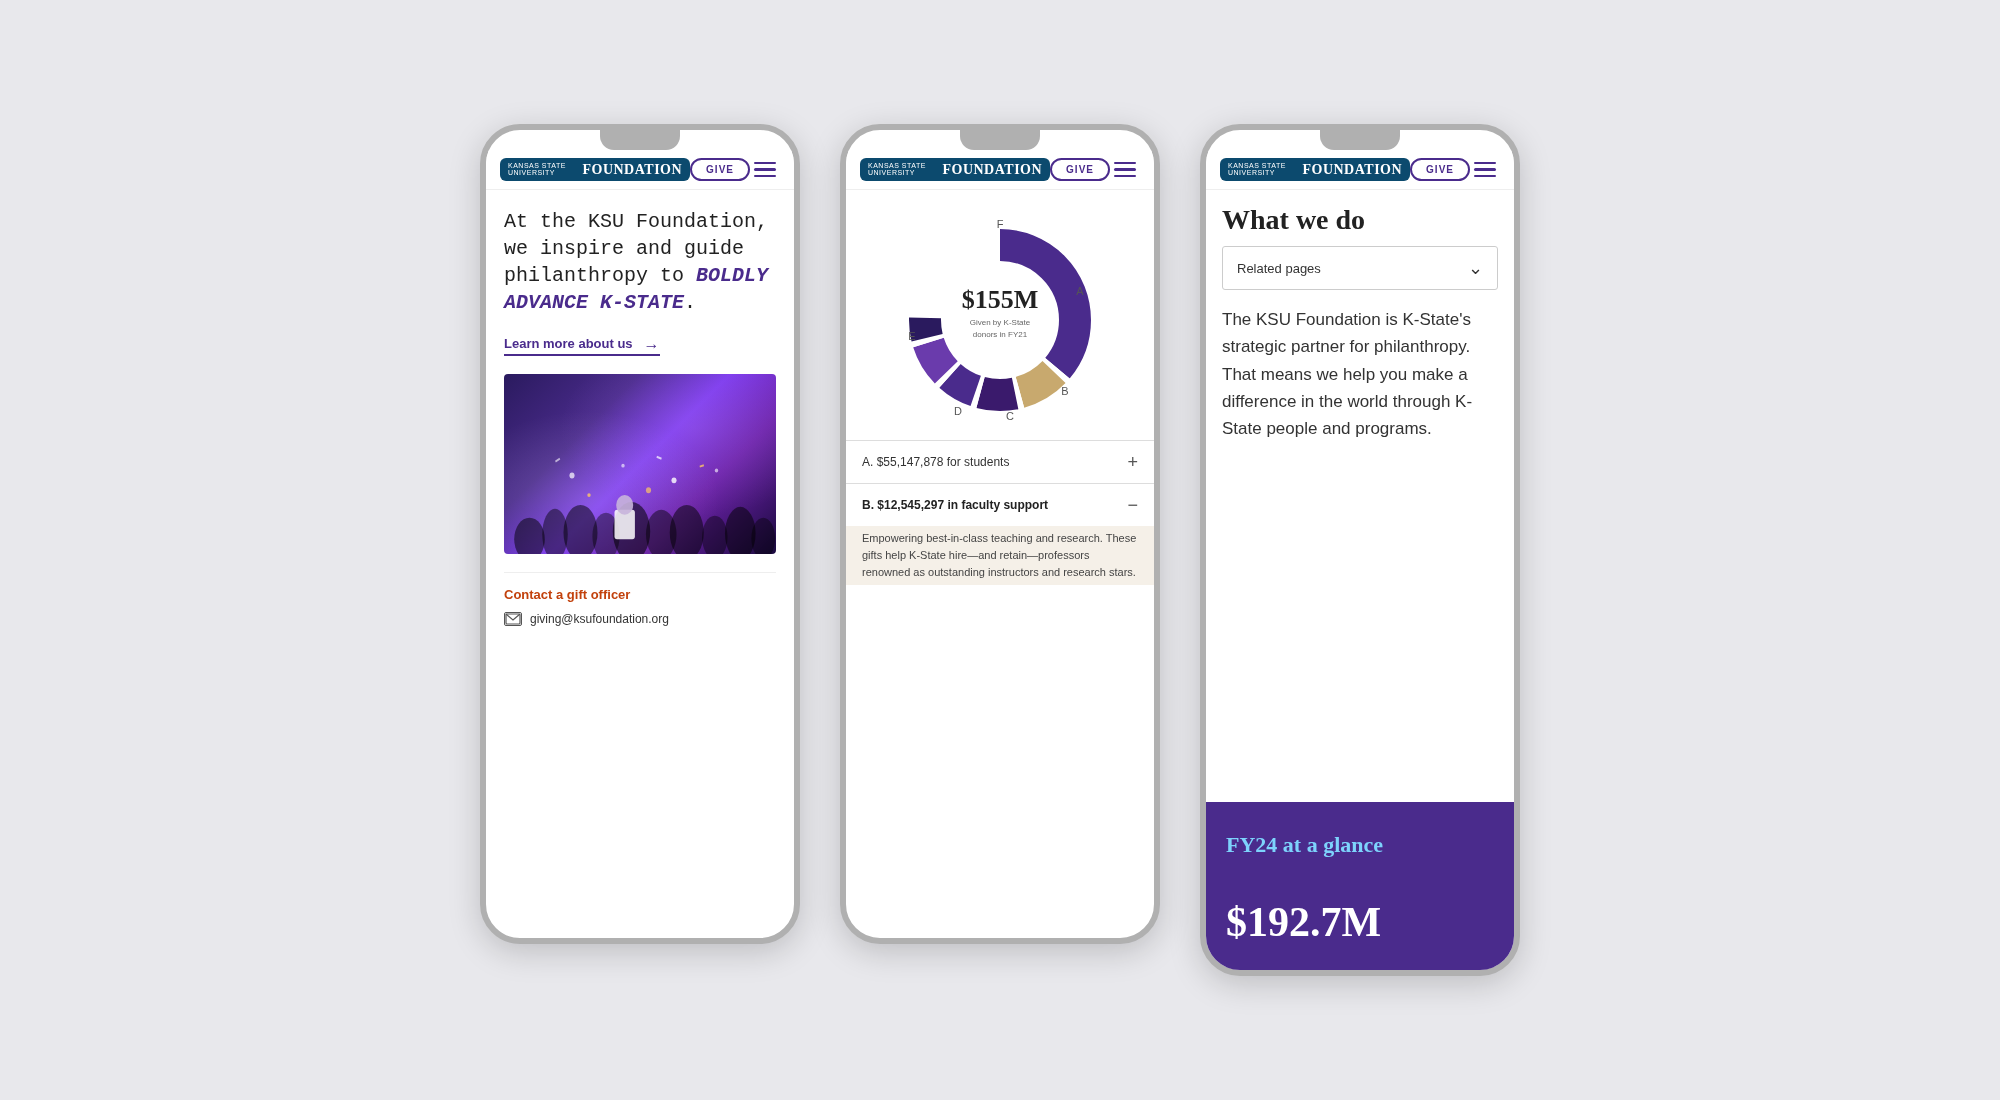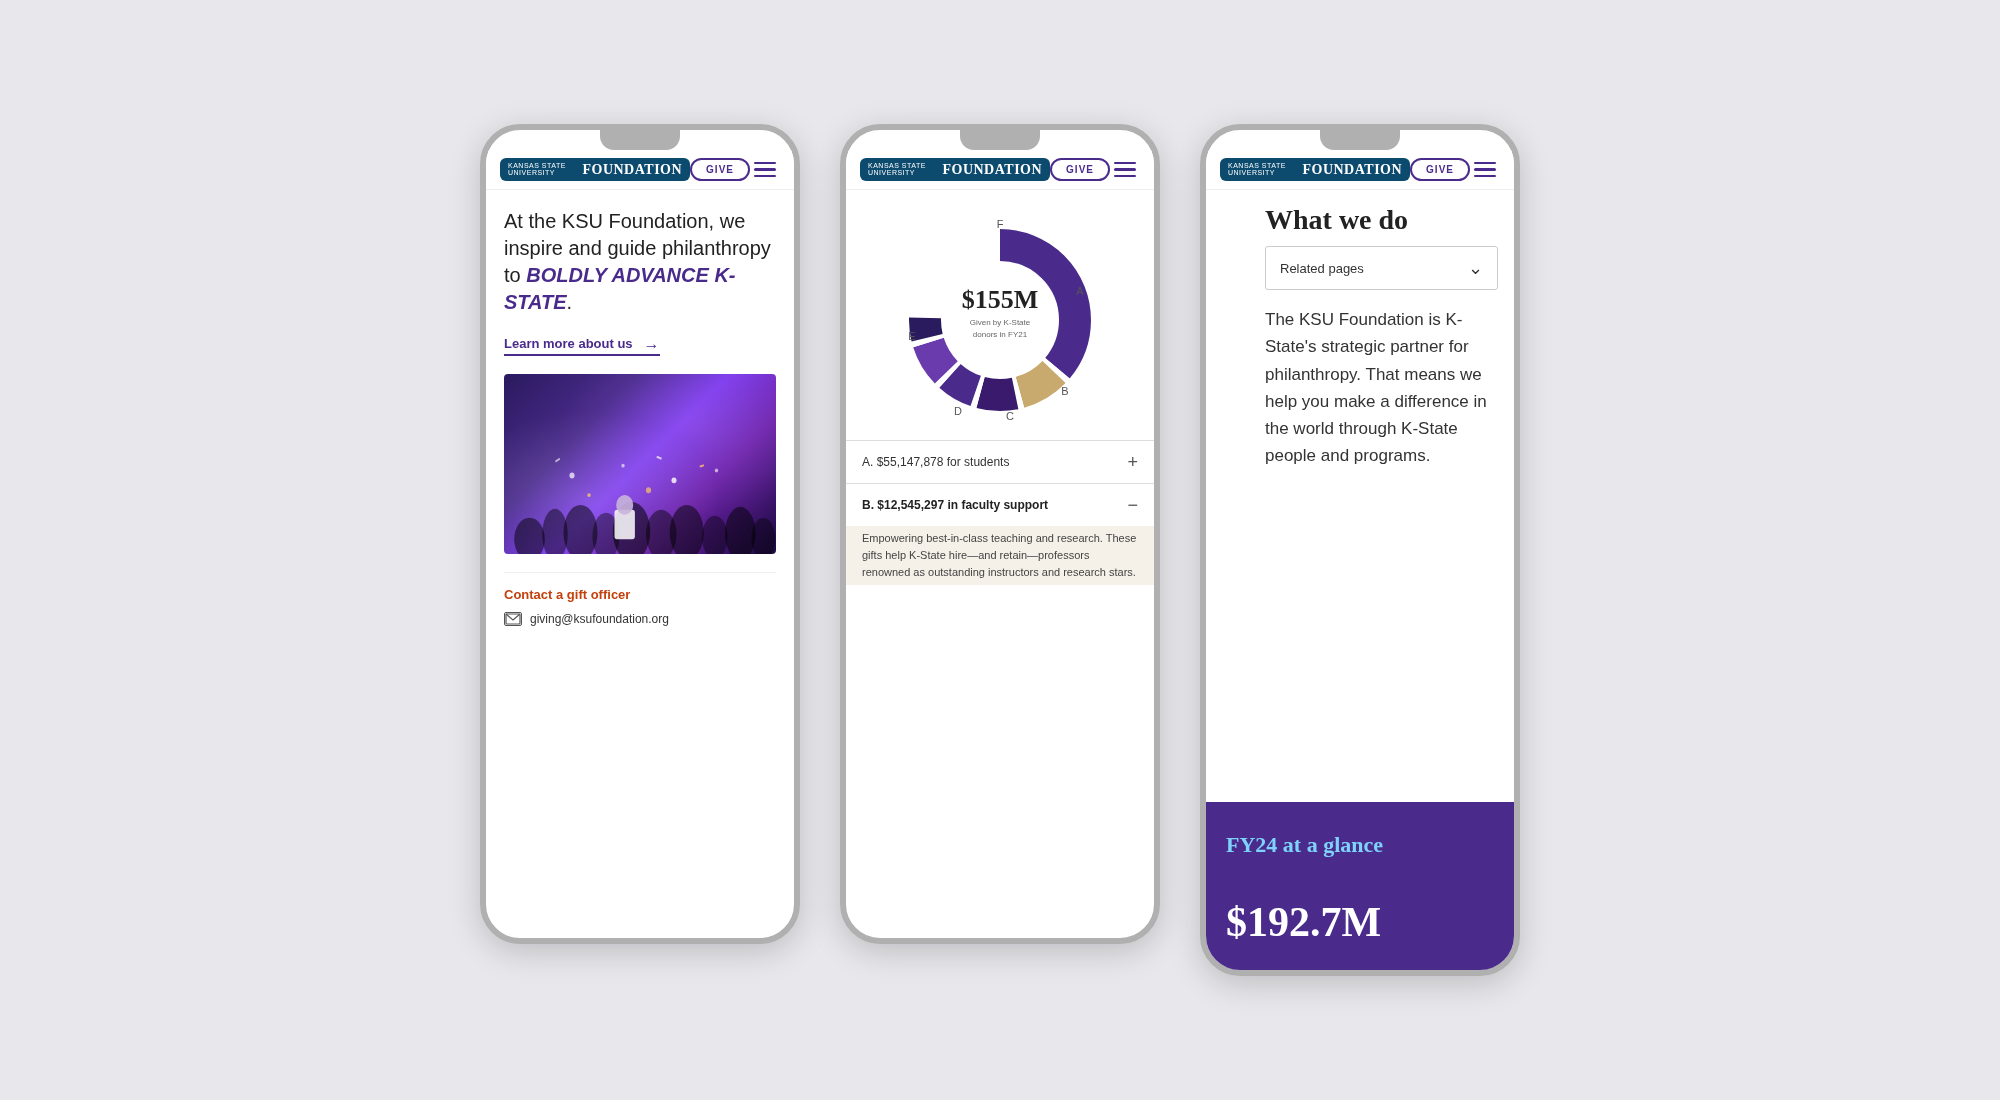--- a/index.html
+++ b/index.html
@@ -105,21 +105,21 @@
       border-radius: 2px;
     }
 
     
     .phone-body {
       padding: 18px 18px;
       overflow: hidden;
     }
 
     .hero-text {
-      font-family: Liberation Sans, sans-serif;
+      font-family: Liberation Mono, monospace;
       font-size: 20px;
       color: #222;
       line-height: 1.35;
       margin-bottom: 18px;
     }
     .hero-text .bold-purple {
       color: #4a2b8c;
       font-style: italic;
       font-weight: bold;
     }
@@ -294,21 +294,20 @@
     }
 
     .phone3-layout {
       display: flex;
       flex-direction: column;
       height: 100%;
       min-height: 780px;
     }
     .phone3-top {
       flex: 1;
-      margin-left: 43px;
     }
     .phone3-bottom {
       background: #4a2b8c;
       padding: 30px 20px 24px;
     }
   </style>
 </head>
 <body>
 
 <div class="scene">

